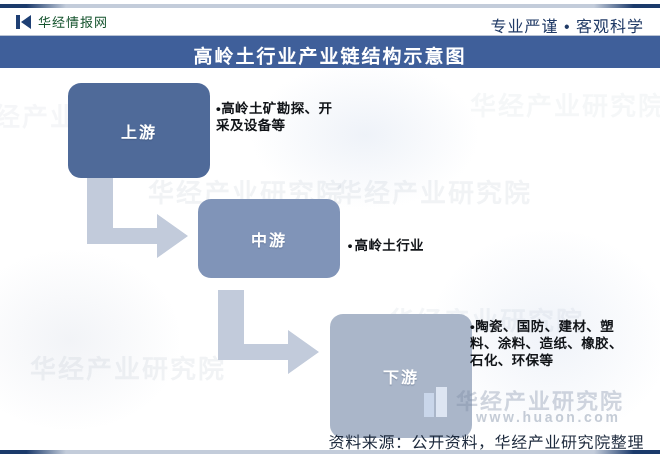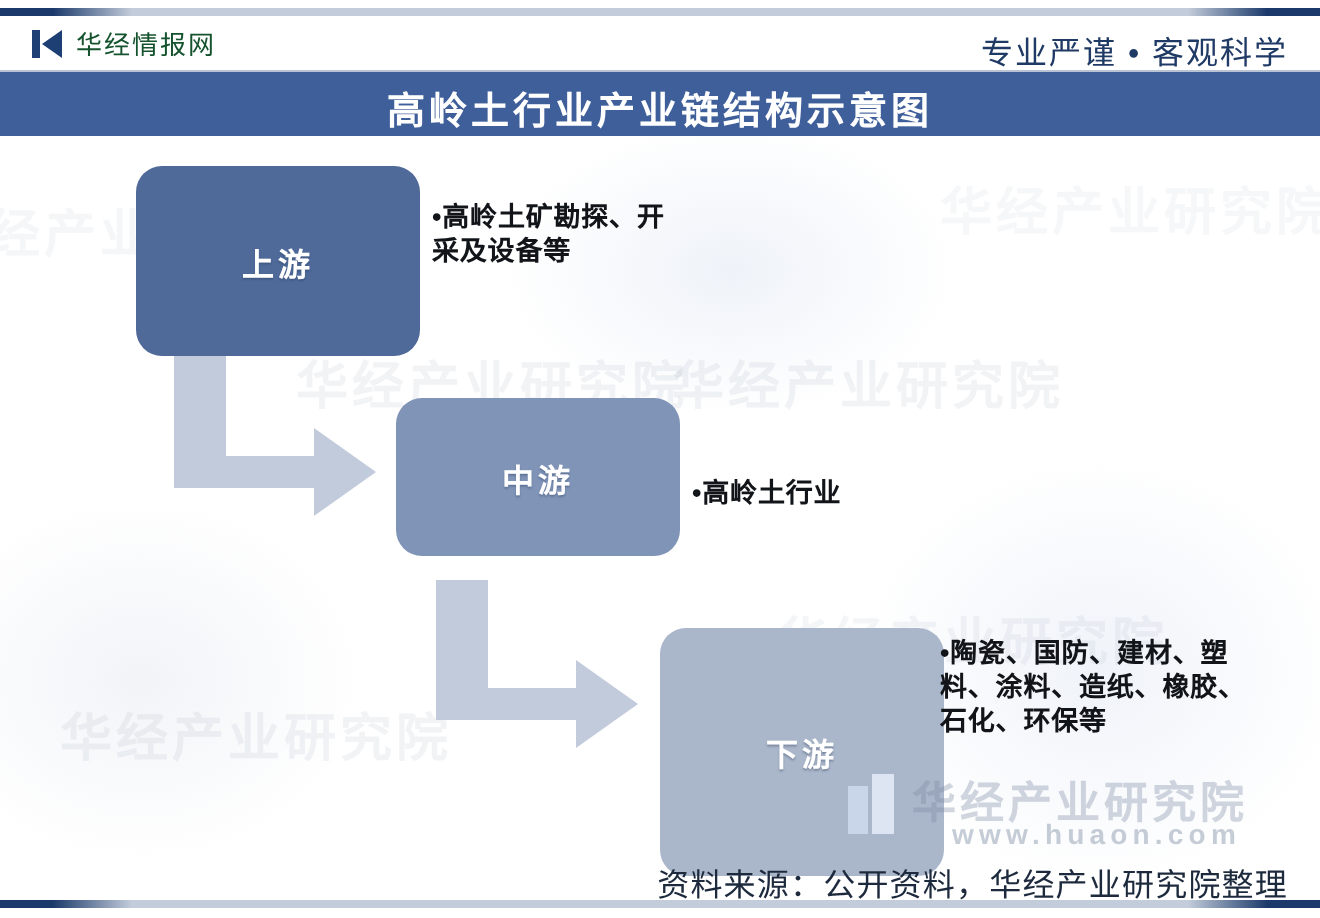--- a/index.html
+++ b/index.html
@@ -172,21 +172,21 @@
     line-height: 17px;
     color: #111418;
     font-weight: 600;
     letter-spacing: 0.4px;
   }
   .note .dot {
     font-size: 13.5px;
     line-height: 17px;
   }
   .note-up   { left: 216px; top: 32px;  width: 125px; }
-  .note-mid  { left: 346px; top: 170px; width: 175px; }
+  .note-mid  { left: 346px; top: 170px; width: 175px; font-family: Liberation Mono, monospace; }
   .note-down { left: 470px; top: 250px; width: 162px; }
 
   
   .elbow { position: absolute; }
 
   .elbow-1 { left: 85px;  top: 106px; }
   .elbow-2 { left: 216px; top: 222px; }
 
   
   .wm-brand {

